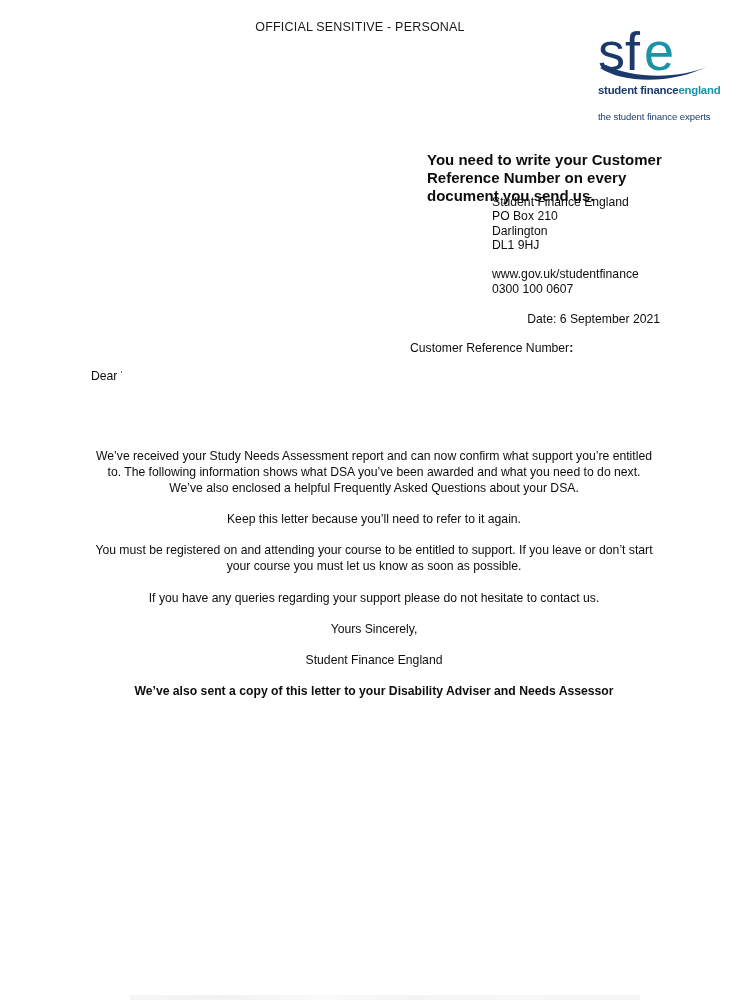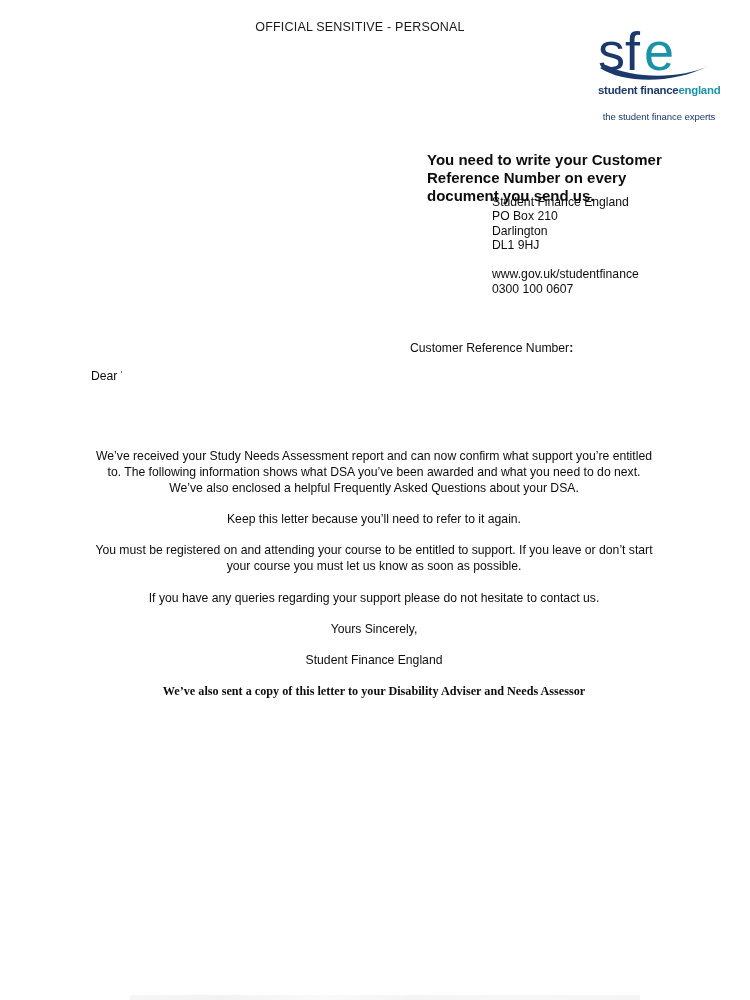--- a/index.html
+++ b/index.html
@@ -54,21 +54,20 @@
   }
   .logo-mark svg {
     display: block;
   }
   .logo-words {
     position: absolute;
     top: 62px;
     left: 2px;
     width: 122px;
     line-height: 1.15;
-    text-align: center;
   }
   .logo-line1 {
     font-size: 11.4px;
     font-weight: bold;
     letter-spacing: -0.25px;
     white-space: nowrap;
   }
   .logo-line1 .navy { color: #1b3a6b; }
   .logo-line1 .teal { color: #1a93a8; }
   .logo-line2 {
@@ -160,21 +159,20 @@
   .body p {
     margin: 15px 0 13px 0;
     text-align: center;
   }
   .body p.tight {
     margin-bottom: 12px;
   }
   .body p.bold {
     font-weight: bold;
     margin-bottom: 0;
-    font-family: Liberation Serif, serif;
   }
 
   
   .scan-artifact {
     position: absolute;
     left: 130px;
     bottom: 0px;
     width: 510px;
     height: 5px;
     background: linear-gradient(90deg,
@@ -223,20 +221,21 @@
     <div class="addr-line">PO Box 210</div>
     <div class="addr-line">Darlington</div>
     <div class="addr-line">DL1 9HJ</div>
   </div>
 
   <div class="contact-block">
     <div class="contact-line">www.gov.uk/studentfinance</div>
     <div class="contact-line">0300 100 0607</div>
   </div>
 
+  <div class="date-line">Date: 6 September 2021</div>
 
   <div class="crn-line">
     <span>Customer Reference Number</span><span class="colon">:</span><span></span>
   </div>
 
   <div class="salutation">
     <span>Dear</span><span class="redact">'</span>
   </div>
 
 

